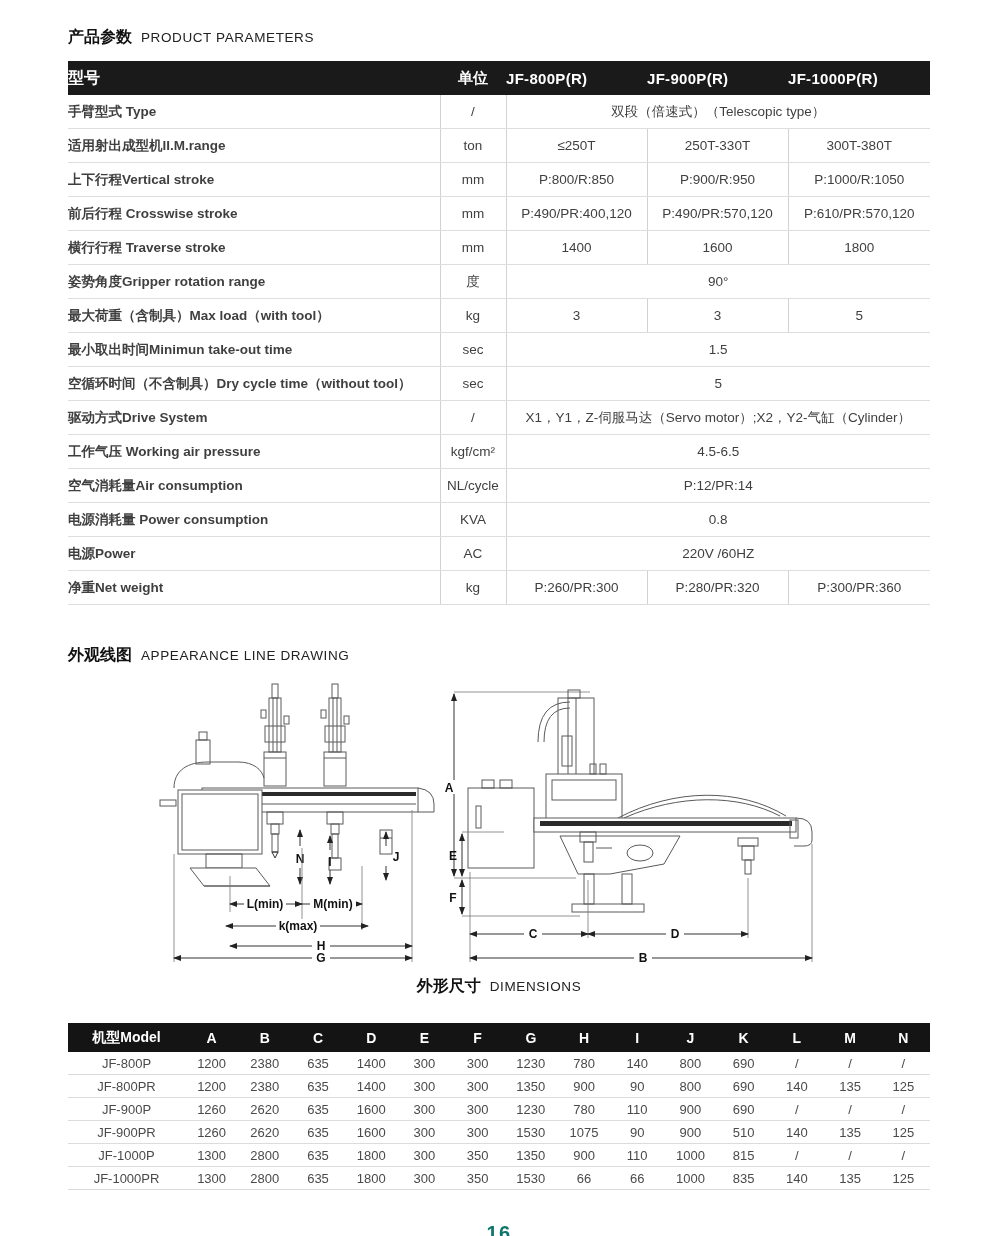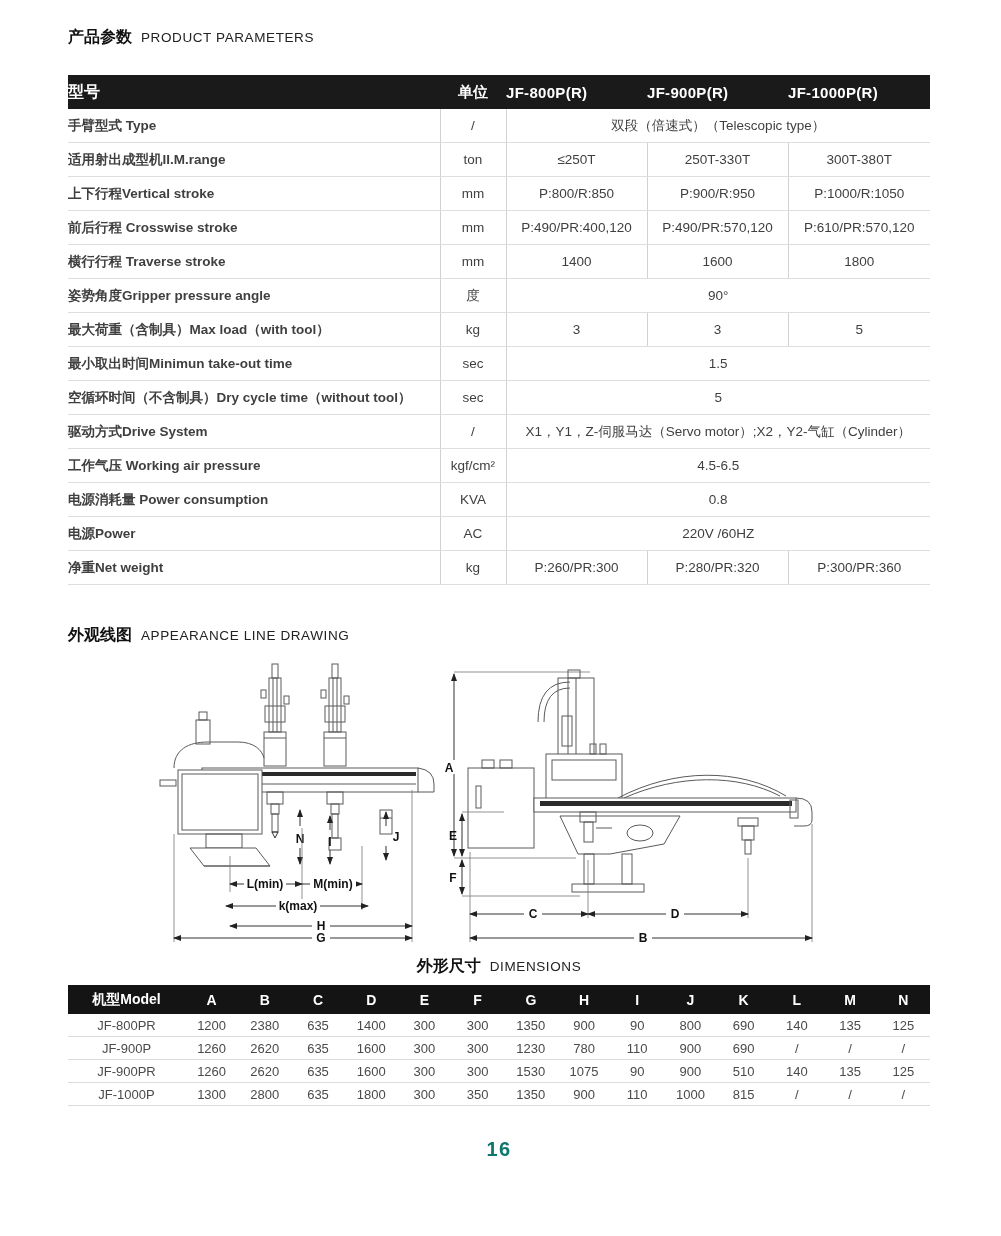--- a/index.html
+++ b/index.html
@@ -5,21 +5,21 @@
   html,body{margin:0;padding:0;background:#ffffff;}
   body{width:1001px;height:1236px;font-family:"Liberation Sans","DejaVu Sans",sans-serif;color:#3d3d3d;}
   .page{position:relative;width:1001px;height:1236px;overflow:hidden;background:#fff;}
   .content{position:absolute;left:68px;top:0;width:862px;}
 
   .sec-title{display:flex;align-items:baseline;gap:9px;white-space:nowrap;}
   .sec-title .zh{font-size:16px;font-weight:bold;color:#111;}
   .sec-title .en{font-size:13.5px;color:#222;letter-spacing:0.6px;}
 
   #sec1{margin-top:27px;}
-  table.spec{margin-top:27px;border-collapse:collapse;width:862px;table-layout:fixed;}
+  table.spec{margin-top:13px;border-collapse:collapse;width:862px;table-layout:fixed;}
   table.spec thead th{background:#1a1a1a;color:#fff;height:34px;font-weight:bold;padding:0;}
   th.h-model{text-align:left;padding-left:95px;font-size:16px;}
   th.h-unit{font-size:15px;text-align:center;}
   th.h-col{font-size:15px;text-align:left;letter-spacing:0.3px;}
   table.spec tbody td{height:33px;font-size:13.5px;border-bottom:1px solid #dedede;padding:0;color:#3f3f3f;}
   td.lbl{text-align:left;padding-left:13px;border-right:1px solid #d2d2d2;font-weight:bold;}
   td.unit{text-align:center;border-right:1px solid #d2d2d2;}
   td.val{text-align:center;}
   td.vr{border-right:1px solid #d2d2d2;}
 
@@ -28,21 +28,21 @@
   .drawing svg{position:absolute;left:42px;top:0;}
   .mach{stroke:#5a5a5a;fill:none;stroke-width:1;}
   .machf{stroke:#5a5a5a;fill:#ffffff;stroke-width:1;}
   .band{fill:#2b2b2b;stroke:none;}
   .dim{stroke:#333;fill:none;stroke-width:1;}
   .ext{stroke:#777;fill:none;stroke-width:0.8;}
   .dlab{font-family:"Liberation Sans",sans-serif;font-size:12px;font-weight:bold;fill:#111;}
   .dbg{fill:#ffffff;stroke:none;}
 
   #sec3{margin-top:10px;justify-content:center;}
-  table.dims{margin-top:8px;border-collapse:collapse;width:862px;table-layout:fixed;}
+  table.dims{margin-top:26px;border-collapse:collapse;width:862px;table-layout:fixed;}
   table.dims thead th{background:#141414;color:#fff;height:29px;font-weight:bold;font-size:14px;padding:0;text-align:center;}
   th.d-model{font-size:13.5px;}
   table.dims tbody td{height:22px;font-size:13px;color:#4a4a4a;border-bottom:1px solid #dcdcdc;text-align:center;padding:0;}
 
   .footer{margin-top:32px;text-align:center;font-size:20px;font-weight:bold;color:#0f766e;letter-spacing:1.5px;}
 </style>
 </head>
 <body>
 
 <div class="page">
@@ -98,21 +98,21 @@
         <td class="val">P:610/PR:570,120</td>
       </tr>
       <tr>
         <td class="lbl">横行行程 Traverse stroke</td>
         <td class="unit">mm</td>
         <td class="val vr">1400</td>
         <td class="val vr">1600</td>
         <td class="val">1800</td>
       </tr>
       <tr>
-        <td class="lbl">姿势角度Gripper pressure angle</td>
+        <td class="lbl">姿势角度Gripper rotation range</td>
         <td class="unit">度</td>
         <td class="val" colspan="3">90°</td>
       </tr>
       <tr>
         <td class="lbl">最大荷重（含制具）Max load（with tool）</td>
         <td class="unit">kg</td>
         <td class="val vr">3</td>
         <td class="val vr">3</td>
         <td class="val">5</td>
       </tr>
@@ -128,20 +128,25 @@
       </tr>
       <tr>
         <td class="lbl">驱动方式Drive System</td>
         <td class="unit">/</td>
         <td class="val" colspan="3">X1，Y1，Z-伺服马达（Servo motor）;X2，Y2-气缸（Cylinder）</td>
       </tr>
       <tr>
         <td class="lbl">工作气压 Working air pressure</td>
         <td class="unit">kgf/cm²</td>
         <td class="val" colspan="3">4.5-6.5</td>
+      </tr>
+      <tr>
+        <td class="lbl">空气消耗量Air consumption</td>
+        <td class="unit">NL/cycle</td>
+        <td class="val" colspan="3">P:12/PR:14</td>
       </tr>
       <tr>
         <td class="lbl">电源消耗量 Power consumption</td>
         <td class="unit">KVA</td>
         <td class="val" colspan="3">0.8</td>
       </tr>
       <tr>
         <td class="lbl">电源Power</td>
         <td class="unit">AC</td>
         <td class="val" colspan="3">220V /60HZ</td>
@@ -354,20 +359,37 @@
         <th>I</th>
         <th>J</th>
         <th>K</th>
         <th>L</th>
         <th>M</th>
         <th>N</th>
       </tr>
     </thead>
     <tbody>
       <tr>
+        <td>JF-800P</td>
+        <td>1200</td>
+        <td>2380</td>
+        <td>635</td>
+        <td>1400</td>
+        <td>300</td>
+        <td>300</td>
+        <td>1230</td>
+        <td>780</td>
+        <td>140</td>
+        <td>800</td>
+        <td>690</td>
+        <td>/</td>
+        <td>/</td>
+        <td>/</td>
+      </tr>
+      <tr>
         <td>JF-800PR</td>
         <td>1200</td>
         <td>2380</td>
         <td>635</td>
         <td>1400</td>
         <td>300</td>
         <td>300</td>
         <td>1350</td>
         <td>900</td>
         <td>90</td>
@@ -421,19 +443,36 @@
         <td>350</td>
         <td>1350</td>
         <td>900</td>
         <td>110</td>
         <td>1000</td>
         <td>815</td>
         <td>/</td>
         <td>/</td>
         <td>/</td>
       </tr>
+      <tr>
+        <td>JF-1000PR</td>
+        <td>1300</td>
+        <td>2800</td>
+        <td>635</td>
+        <td>1800</td>
+        <td>300</td>
+        <td>350</td>
+        <td>1530</td>
+        <td>66</td>
+        <td>66</td>
+        <td>1000</td>
+        <td>835</td>
+        <td>140</td>
+        <td>135</td>
+        <td>125</td>
+      </tr>
     </tbody>
   </table>
 
   <div class="footer">16</div>
 
 </div>
 </div>
 
 </body></html>

